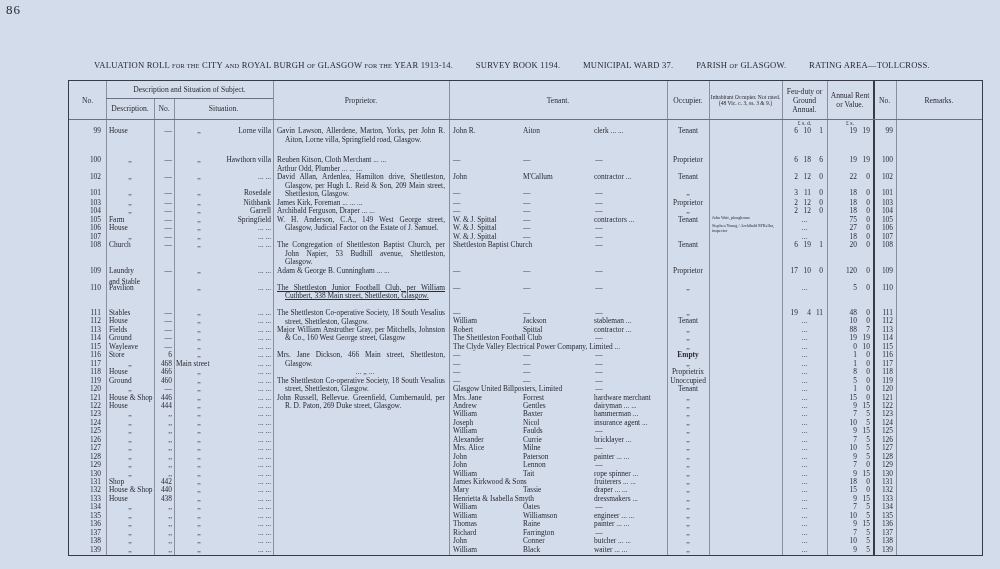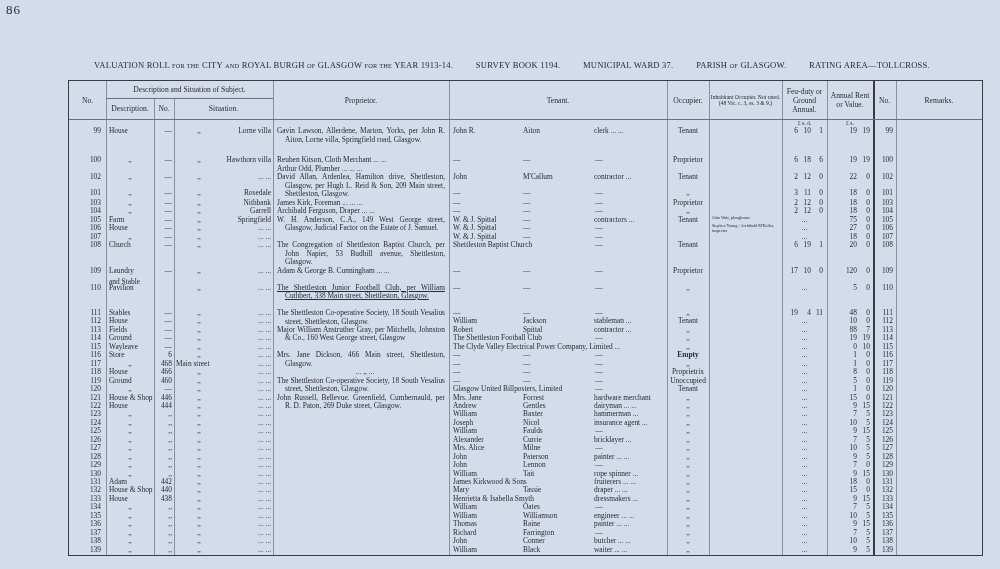--- a/index.html
+++ b/index.html
@@ -590,21 +590,21 @@
         <span class="cell " style="left: 454px;">Tait</span>
         <span class="cell " style="left: 525px;">rope spinner   ...</span>
         <span class="cell c" style="left: 598px; width: 42px;">,,</span>
         <span class="cell c" style="left: 713px; width: 45px;">...</span>
         <span class="cell r" style="left: 758px; width: 30px;">9</span>
         <span class="cell r" style="left: 789px; width: 12px;">15</span>
         <span class="cell r" style="left: 804px; width: 20px;">130</span>
       </div>
       <div class="row" style="top: 397px;">
         <span class="cell r" style="left: 0px; width: 32px;">131</span>
-        <span class="cell " style="left: 40px;">Adam</span>
+        <span class="cell " style="left: 40px;">Shop</span>
         <span class="cell r" style="left: 85px; width: 18px;">442</span>
         <span class="cell c" style="left: 105px; width: 50px;">,,</span>
         <span class="cell r" style="left: 150px; width: 52px;">...   ...</span>
         <span class="cell " style="left: 384px;">James Kirkwood &amp; Sons</span>
         <span class="cell " style="left: 454px;"></span>
         <span class="cell " style="left: 525px;">fruiterers ...   ...</span>
         <span class="cell c" style="left: 598px; width: 42px;">,,</span>
         <span class="cell c" style="left: 713px; width: 45px;">...</span>
         <span class="cell r" style="left: 758px; width: 30px;">18</span>
         <span class="cell r" style="left: 789px; width: 12px;">0</span>

